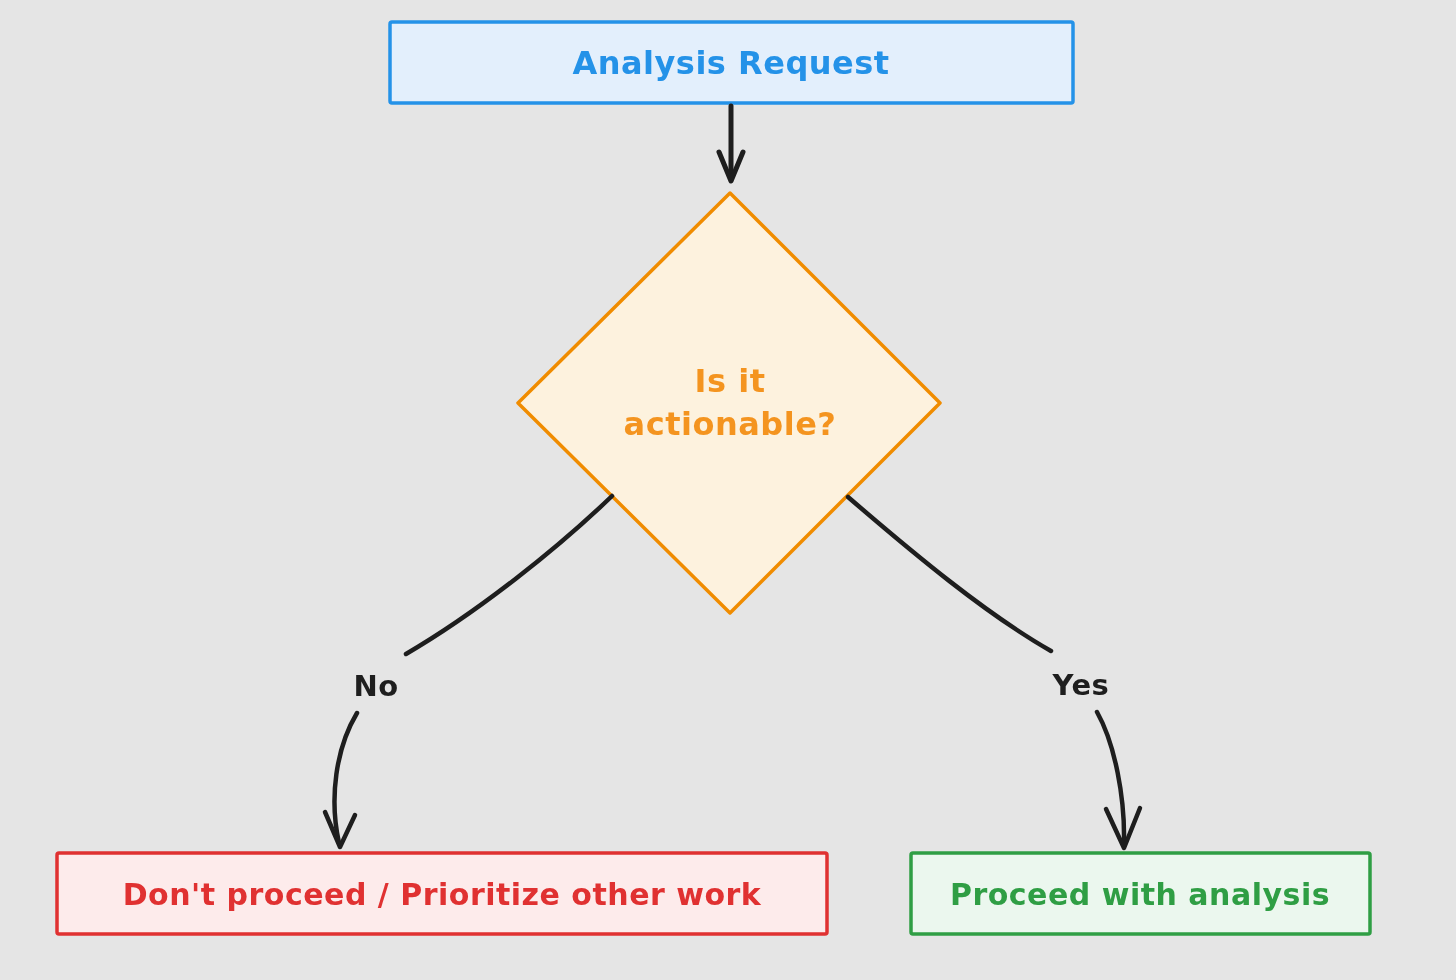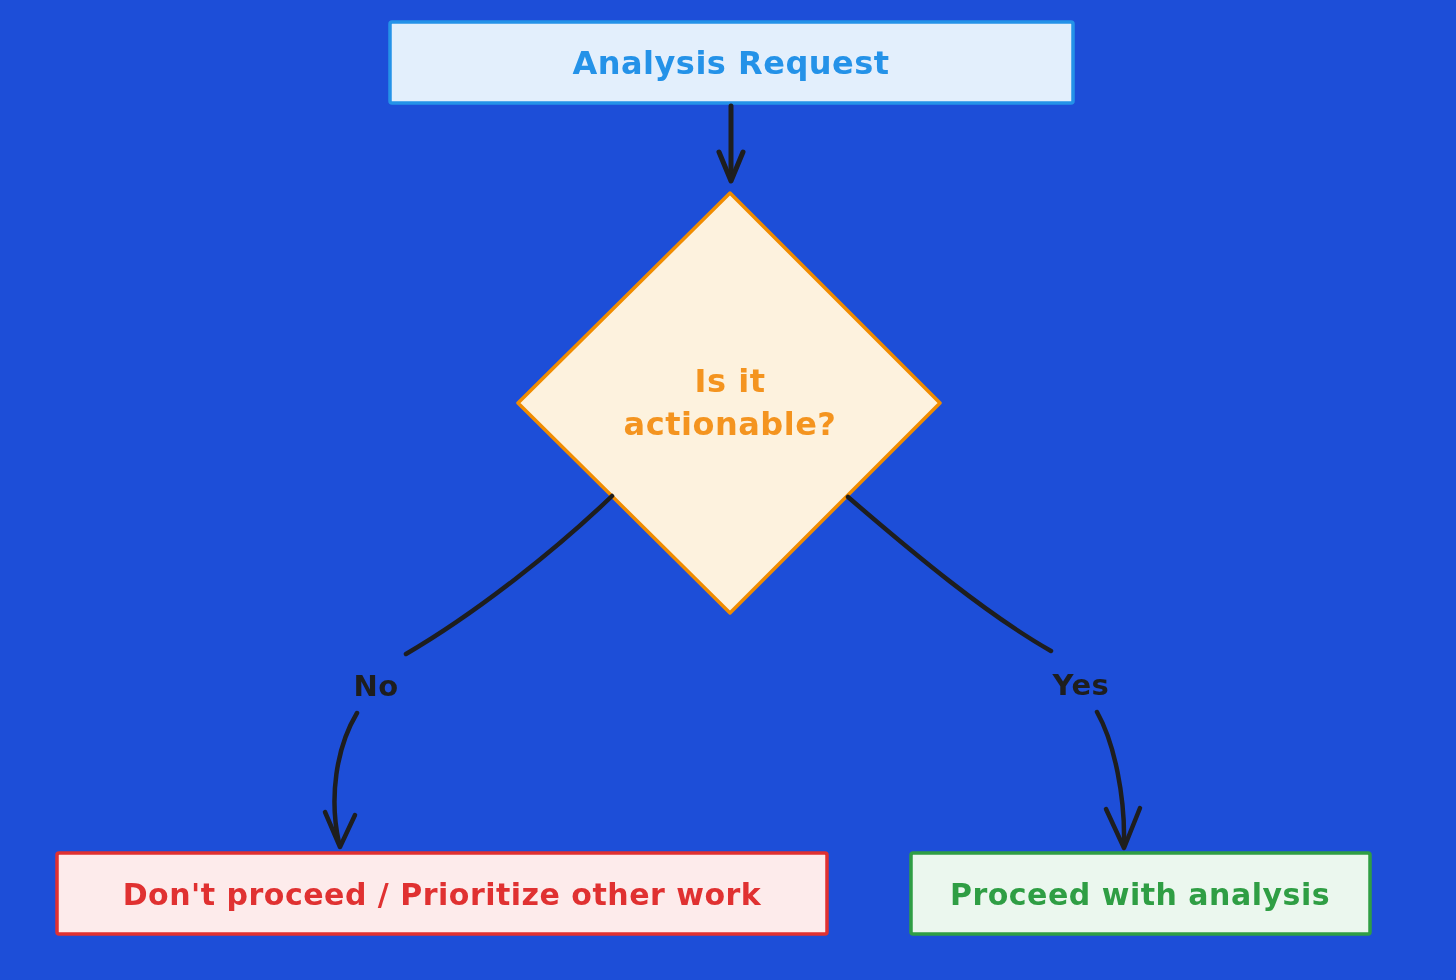--- a/index.html
+++ b/index.html
@@ -4,21 +4,21 @@
 <style>
   html, body {
     margin: 0;
     padding: 0;
     background: #ffffff;
   }
   .canvas {
     position: relative;
     width: 1456px;
     height: 980px;
-    background: #1d4ed8;
+    background: #e5e5e5;
     overflow: hidden;
   }
   svg {
     display: block;
     width: 1456px;
     height: 980px;
   }
   .hand-text {
     font-family: "DejaVu Sans", sans-serif;
     font-weight: bold;

